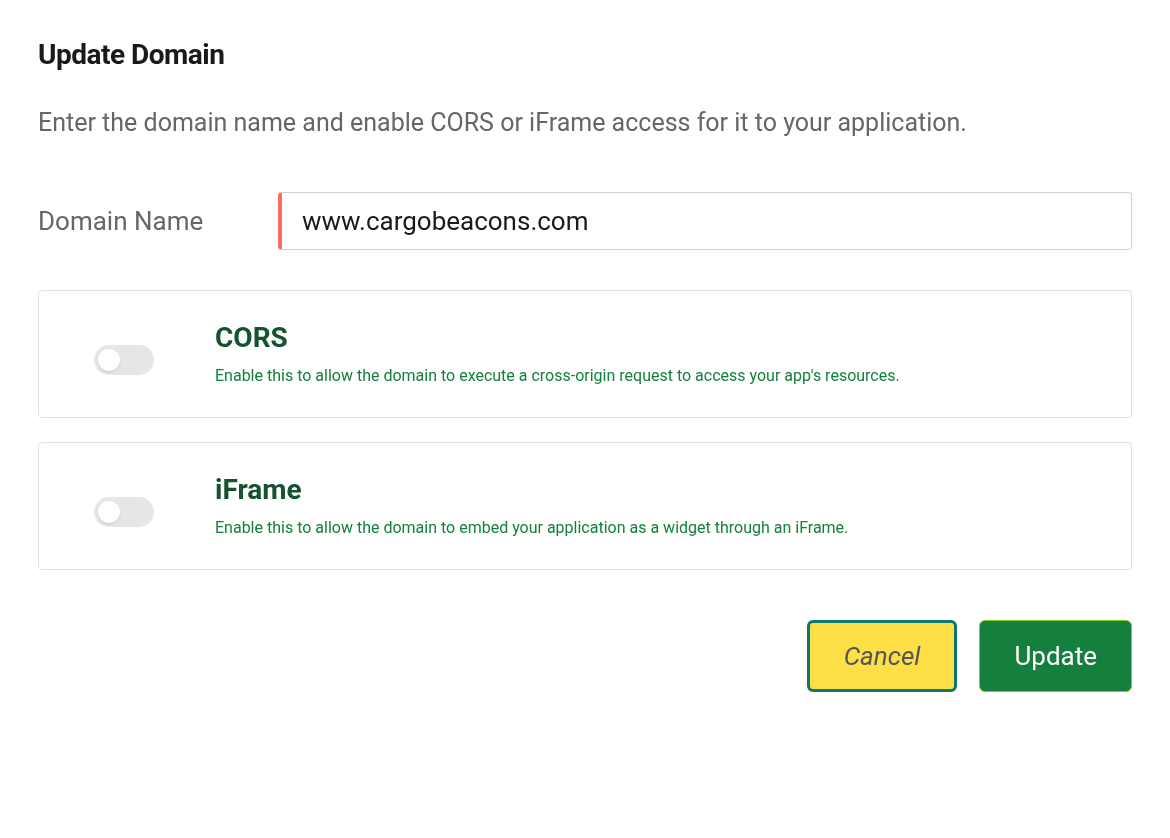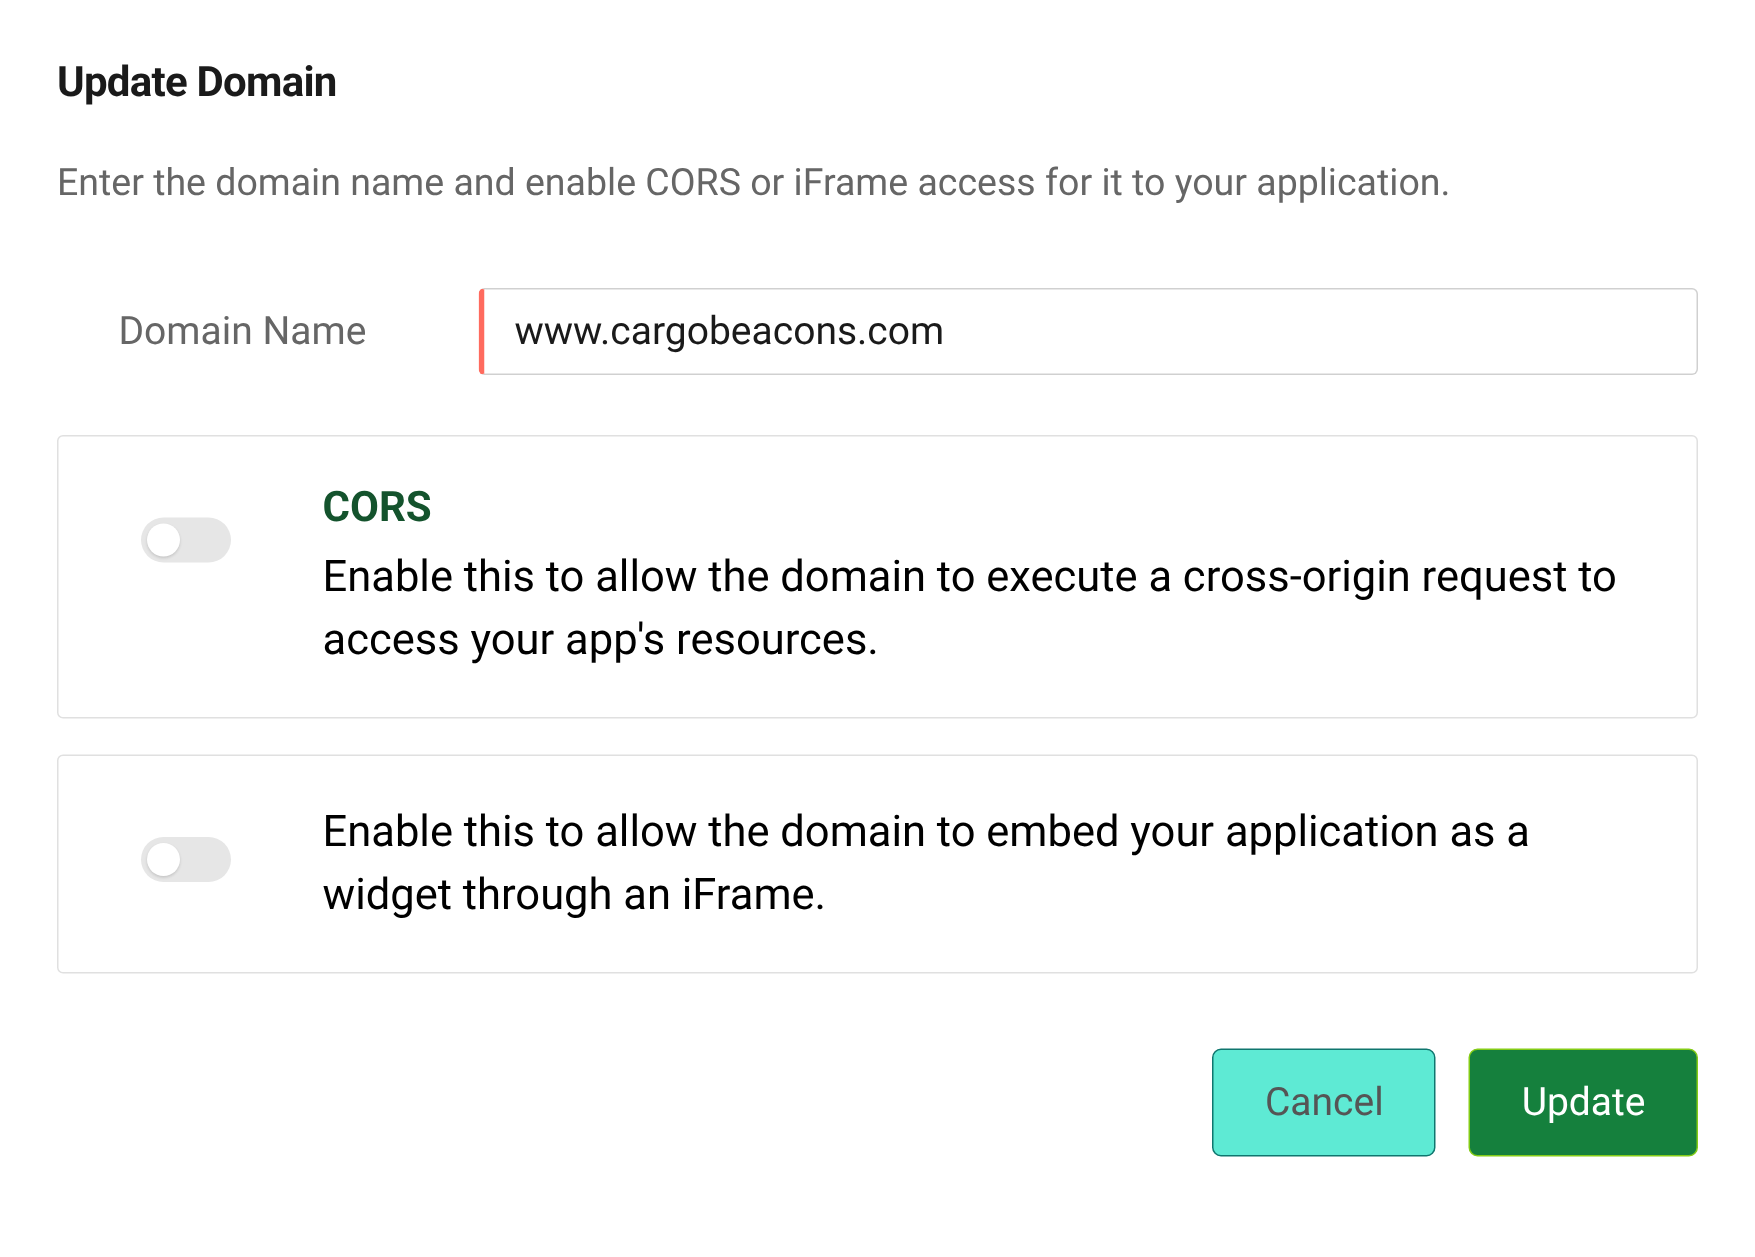--- a/index.html
+++ b/index.html
@@ -24,21 +24,20 @@
       font-size: 25px;
       color: #666;
       margin-bottom: 52px;
       line-height: 1.4;
     }
     .field-row {
       display: flex;
       align-items: center;
       gap: 40px;
       margin-bottom: 40px;
-      margin-left: 41px;
     }
     .field-label {
       font-size: 26px;
       color: #666;
       width: 200px;
       flex-shrink: 0;
     }
     .text-input {
       flex: 1;
       height: 58px;
@@ -90,45 +89,46 @@
     .option-content {
       flex: 1;
     }
     .option-title {
       font-size: 28px;
       font-weight: 700;
       color: #14532d;
       margin-bottom: 10px;
     }
     .option-desc {
-      font-size: 29px;
-      color: #000000;
+      font-size: 16px;
+      color: #15803d;
       line-height: 1.45;
     }
     .button-row {
       display: flex;
       justify-content: flex-end;
       gap: 22px;
       margin-top: 50px;
     }
     .btn {
       height: 72px;
       padding: 0 34px;
       font-size: 26px;
       border-radius: 6px;
       cursor: pointer;
       font-family: inherit;
       display: inline-flex;
       align-items: center;
       justify-content: center;
     }
     .btn-secondary {
-      background: #5eead4;
-      border: 1px solid #0f766e;
+      background: #fde047;
+      border: 3px solid #0f766e;
       color: #555;
+      font-style: italic;
     }
     .btn-primary {
       background: #15803d;
       border: 1px solid #84cc16;
       color: #fff;
     }
   </style>
 </head>
 <body>
 
@@ -153,20 +153,21 @@
   </div>
 </div>
 
 <div class="option-card">
   <div class="toggle-wrap">
     <button class="toggle">
       <span class="toggle-knob"></span>
     </button>
   </div>
   <div class="option-content">
+    <div class="option-title">iFrame</div>
     <div class="option-desc">Enable this to allow the domain to embed your application as a widget through an iFrame.</div>
   </div>
 </div>
 
 <div class="button-row">
   <button class="btn btn-secondary">Cancel</button>
   <button class="btn btn-primary">Update</button>
 </div>
 
 </body></html>

